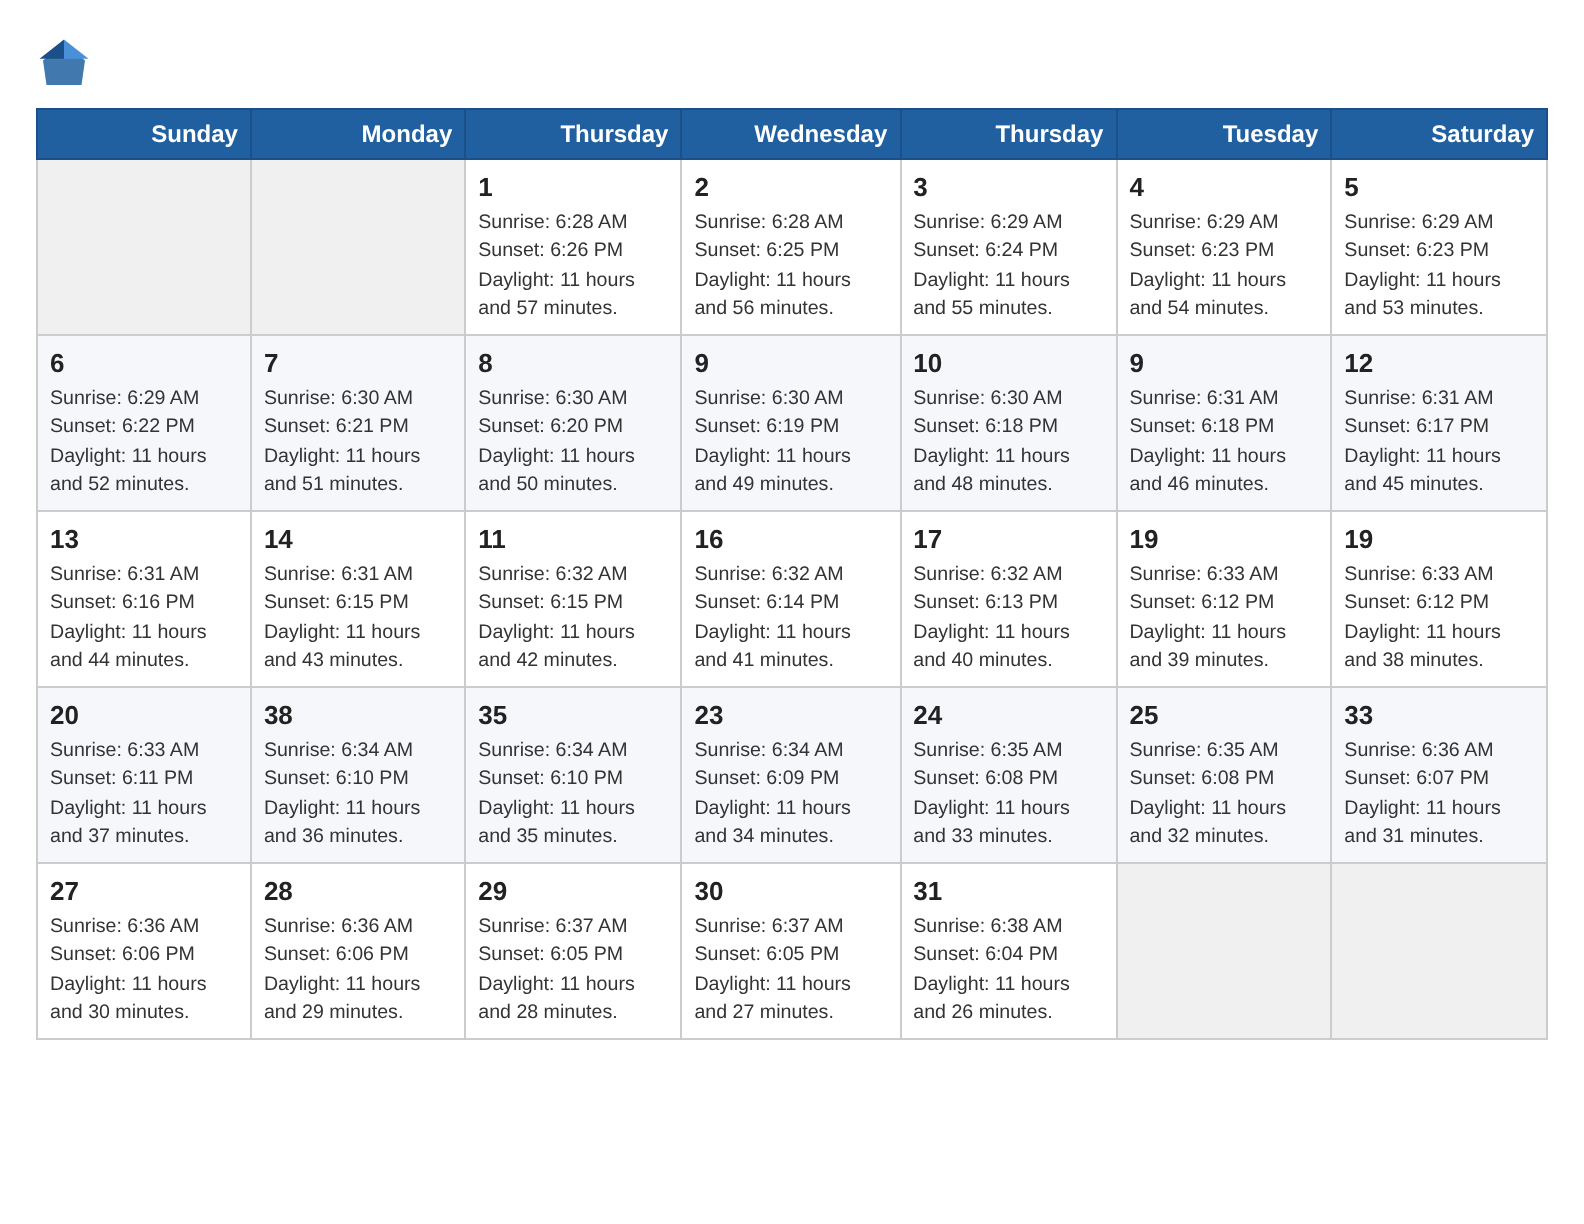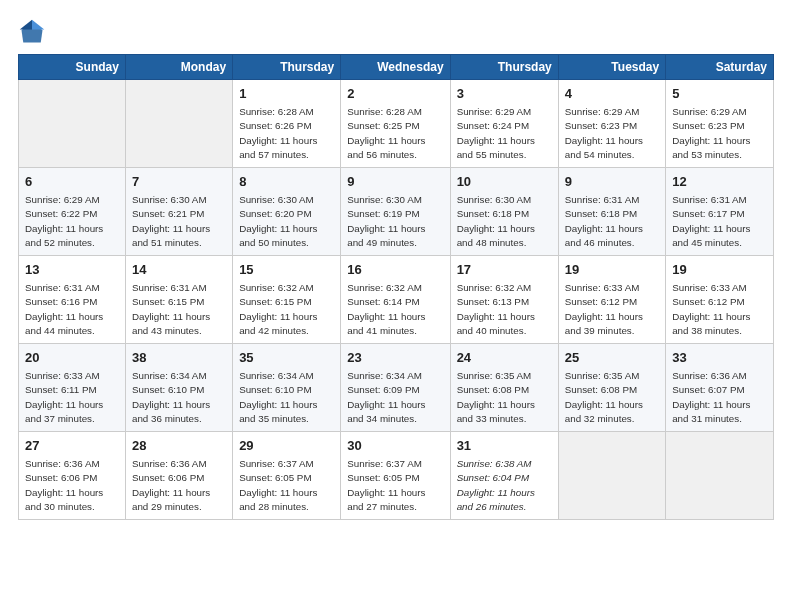--- a/index.html
+++ b/index.html
@@ -225,21 +225,21 @@
 Sunset: 6:16 PM
 Daylight: 11 hours and 44 minutes.</div>
           </td>
           <td>
             <span class="day-number">14</span>
             <div class="day-info" style="white-space: pre-line;">Sunrise: 6:31 AM
 Sunset: 6:15 PM
 Daylight: 11 hours and 43 minutes.</div>
           </td>
           <td>
-            <span class="day-number">15</span>
+            <span class="day-number">11</span>
             <div class="day-info" style="white-space: pre-line;">Sunrise: 6:32 AM
 Sunset: 6:15 PM
 Daylight: 11 hours and 42 minutes.</div>
           </td>
           <td>
             <span class="day-number">16</span>
             <div class="day-info" style="white-space: pre-line;">Sunrise: 6:32 AM
 Sunset: 6:14 PM
 Daylight: 11 hours and 41 minutes.</div>
           </td>
@@ -326,21 +326,21 @@
 Daylight: 11 hours and 28 minutes.</div>
           </td>
           <td>
             <span class="day-number">30</span>
             <div class="day-info" style="white-space: pre-line;">Sunrise: 6:37 AM
 Sunset: 6:05 PM
 Daylight: 11 hours and 27 minutes.</div>
           </td>
           <td>
             <span class="day-number">31</span>
-            <div class="day-info" style="white-space: pre-line; font-style: italic;">Sunrise: 6:38 AM
+            <div class="day-info" style="white-space: pre-line;">Sunrise: 6:38 AM
 Sunset: 6:04 PM
 Daylight: 11 hours and 26 minutes.</div>
           </td>
           <td class="empty"></td>
           <td class="empty"></td>
         </tr>
       </tbody>
   </table>
 </div>
 

